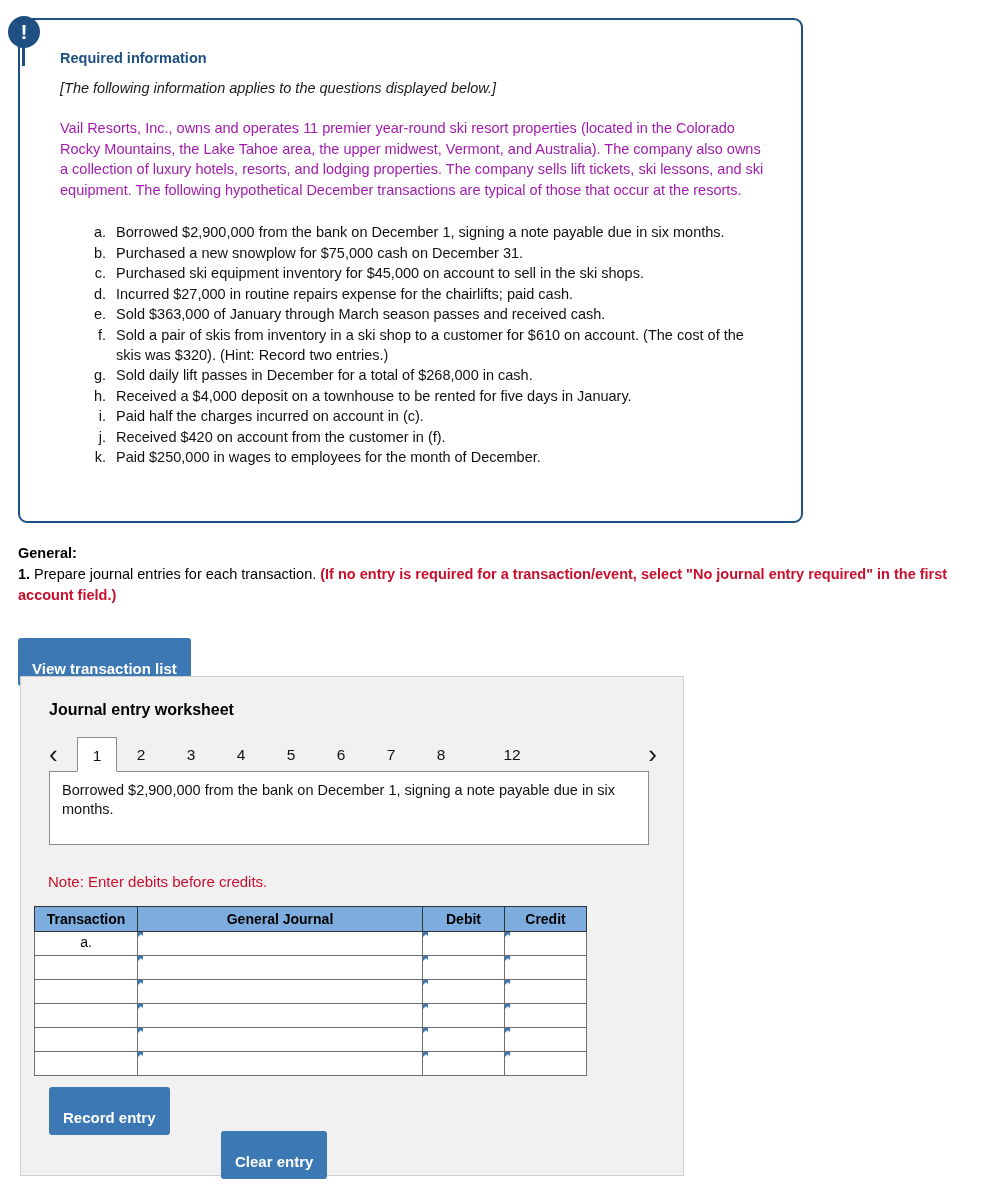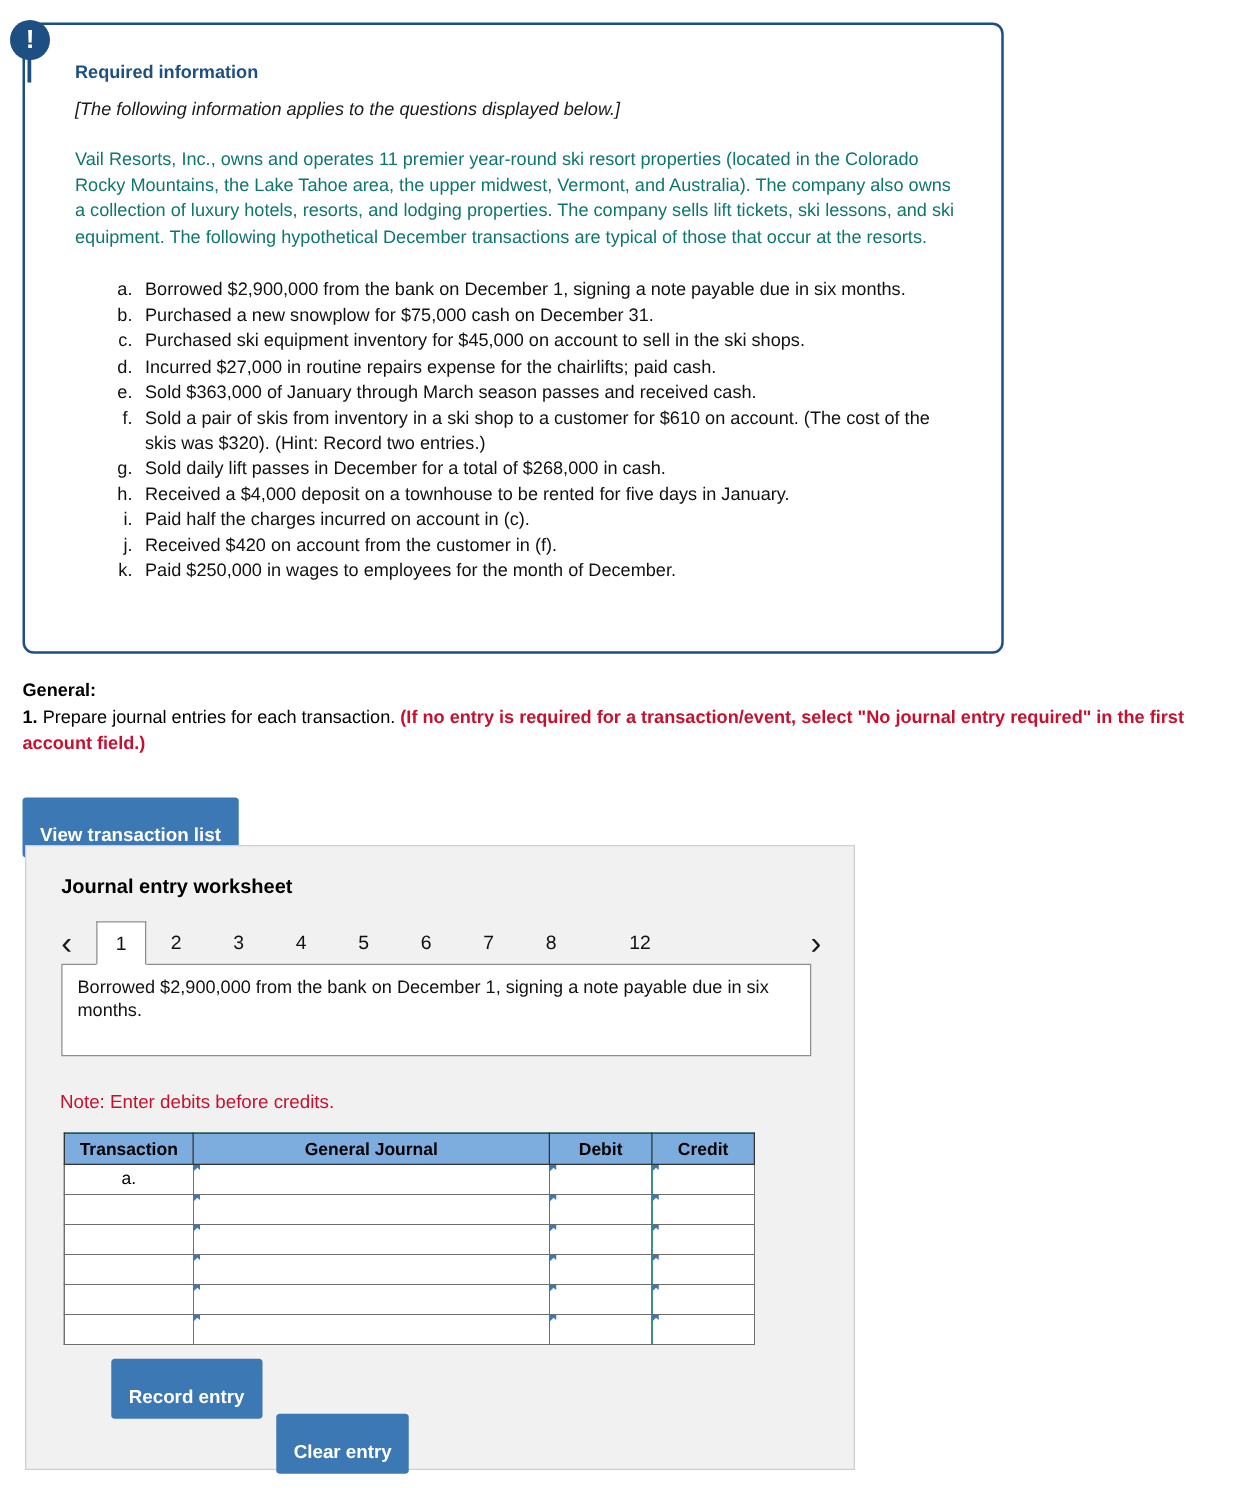--- a/index.html
+++ b/index.html
@@ -70,21 +70,21 @@
   .req-italic {
     font-style: italic;
     font-size: 14.5px;
     margin: 0 0 22px 0;
     color: #1a1a1a;
   }
   .req-body {
     font-size: 14.5px;
     line-height: 1.42;
     margin: 0;
-    color: #0f766e;
+    color: #a21caf;
   }
 
   
   ol.txn-list {
     margin: 22px 0 0 0;
     padding-left: 50px;
     list-style-type: lower-alpha;
     font-size: 14.5px;
     line-height: 1.41;
     color: #111111;
@@ -222,26 +222,26 @@
     position: absolute;
     left: 27px;
     top: 196px;
     color: #c8102e;
     font-size: 15px;
   }
 
   
   #journal-table {
     position: absolute;
-    left: 30px;
+    left: 13px;
     top: 229px;
     width: 552px;
     border-collapse: collapse;
     table-layout: fixed;
-    background: #14b8a6;
+    background: #1d4ed8;
   }
   #journal-table th {
     background: #7cadde;
     border: 1px solid #333333;
     font-size: 14px;
     font-weight: bold;
     color: #000;
     height: 22px;
     padding: 1px 2px;
     text-align: center;
@@ -273,21 +273,21 @@
     position: absolute;
     left: 0px;
     top: -5px;
     width: 0;
     height: 0;
     border-top: 4px solid #3c78b4;
     border-left: 5px solid transparent;
   }
 
   
-  #record-entry-btn   { position: absolute; left: 28px;  top: 410px; margin-left: 40px; }
+  #record-entry-btn   { position: absolute; left: 28px;  top: 410px; }
   #view-general-btn   { position: absolute; left: 400px; top: 410px; }
   #clear-entry-btn    { position: absolute; left: 200px; top: 454px; }
 </style>
 </head>
 <body>
 
 <div id="info-callout">
   <div class="callout-inner">
     <div class="req-heading">Required information</div>
     <div class="req-italic">[The following information applies to the questions displayed below.]</div>

